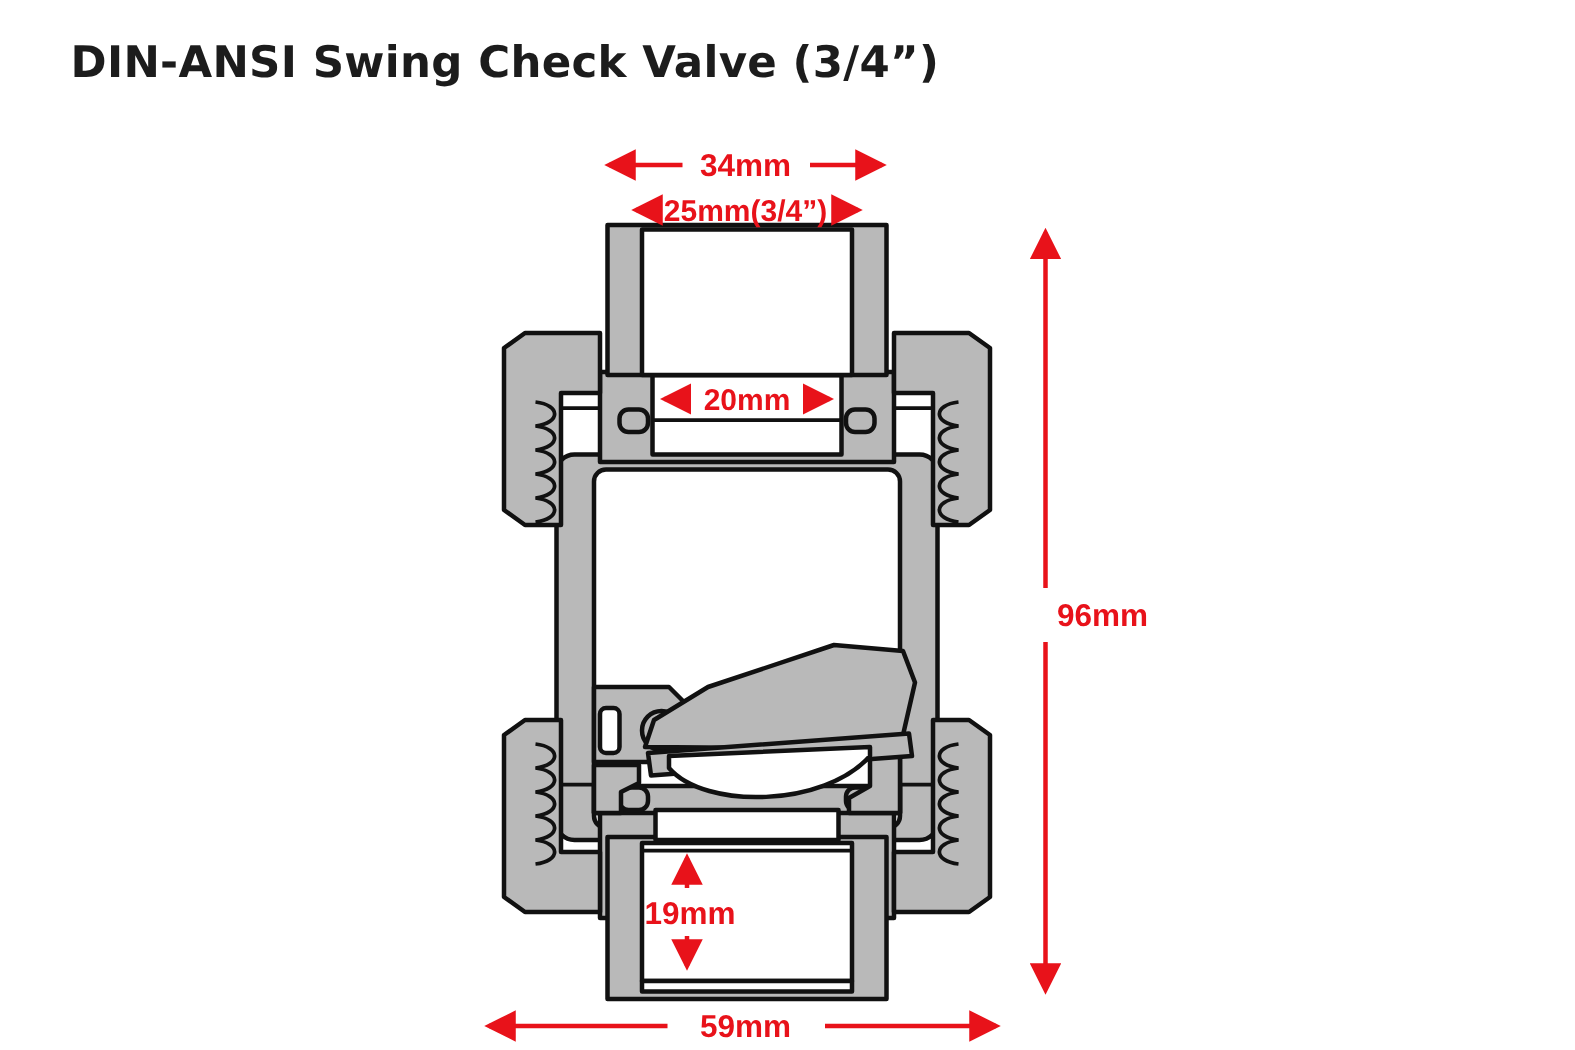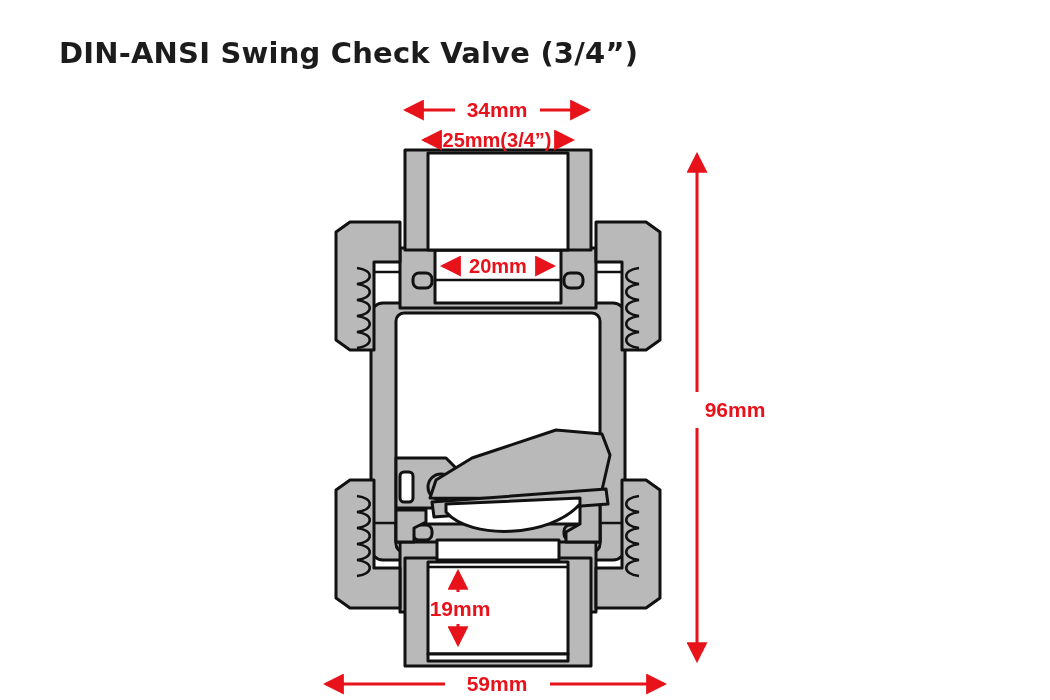--- a/index.html
+++ b/index.html
@@ -1,18 +1,18 @@
 <!DOCTYPE html>
 <html><head>
 <meta charset="utf-8">
 <style>
   html,body{margin:0;padding:0;background:#ffffff;width:1050px;height:700px;overflow:hidden;}
   .canvas{position:relative;width:1050px;height:700px;background:#fff;font-family:"Liberation Sans",sans-serif;}
   .page-title{
-    position:absolute;left:47px;top:24px;margin:12px;
+    position:absolute;left:47px;top:24px;margin:0;
     font-family:"DejaVu Sans",sans-serif;
     font-size:29px;font-weight:700;color:#1c1c1c;letter-spacing:.2px;white-space:nowrap;
   }
   svg{position:absolute;left:0;top:0;}
   .part{fill:#b9b9b9;stroke:#111;stroke-width:3;stroke-linejoin:round;}
   .void{fill:#ffffff;stroke:#111;stroke-width:3;stroke-linejoin:round;}
   .ln{fill:none;stroke:#111;stroke-width:2.5;stroke-linejoin:round;}
   .thread{fill:none;stroke:#111;stroke-width:2.5;}
   .dimln{stroke:#e8121a;stroke-width:3;fill:none;}
   .dimtxt{fill:#e8121a;font:700 21px "Liberation Sans",sans-serif;text-anchor:middle;}

